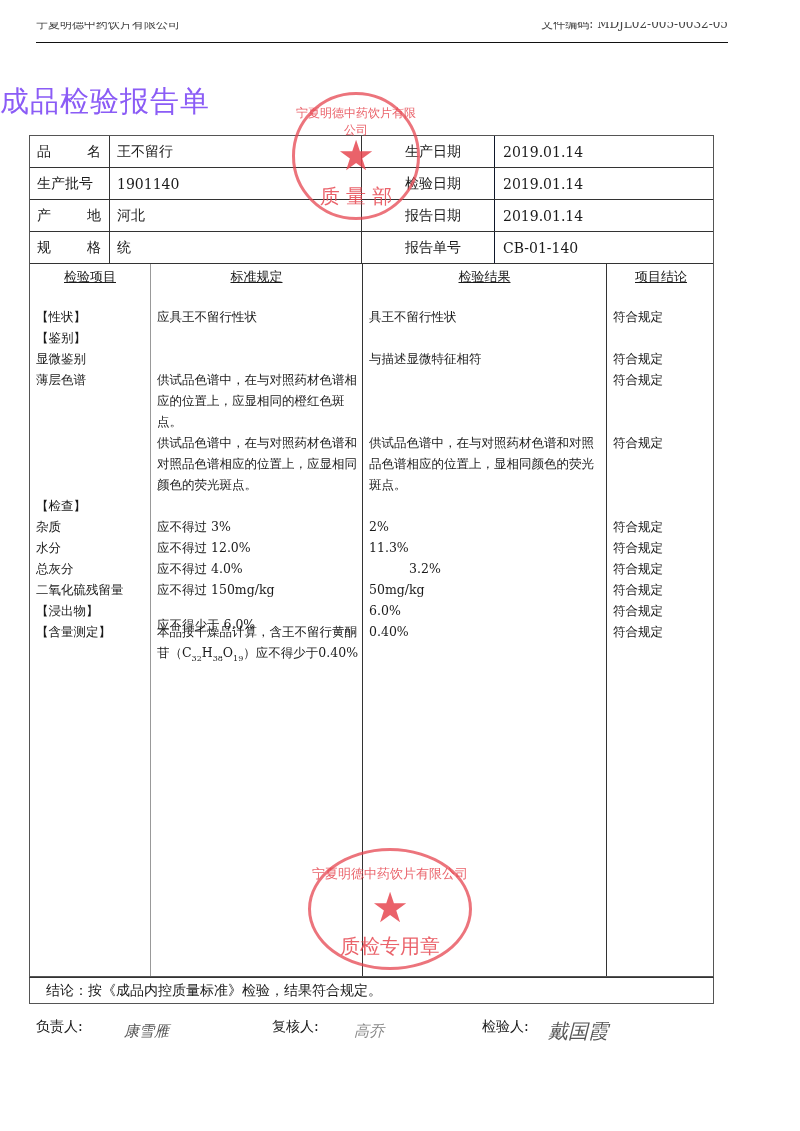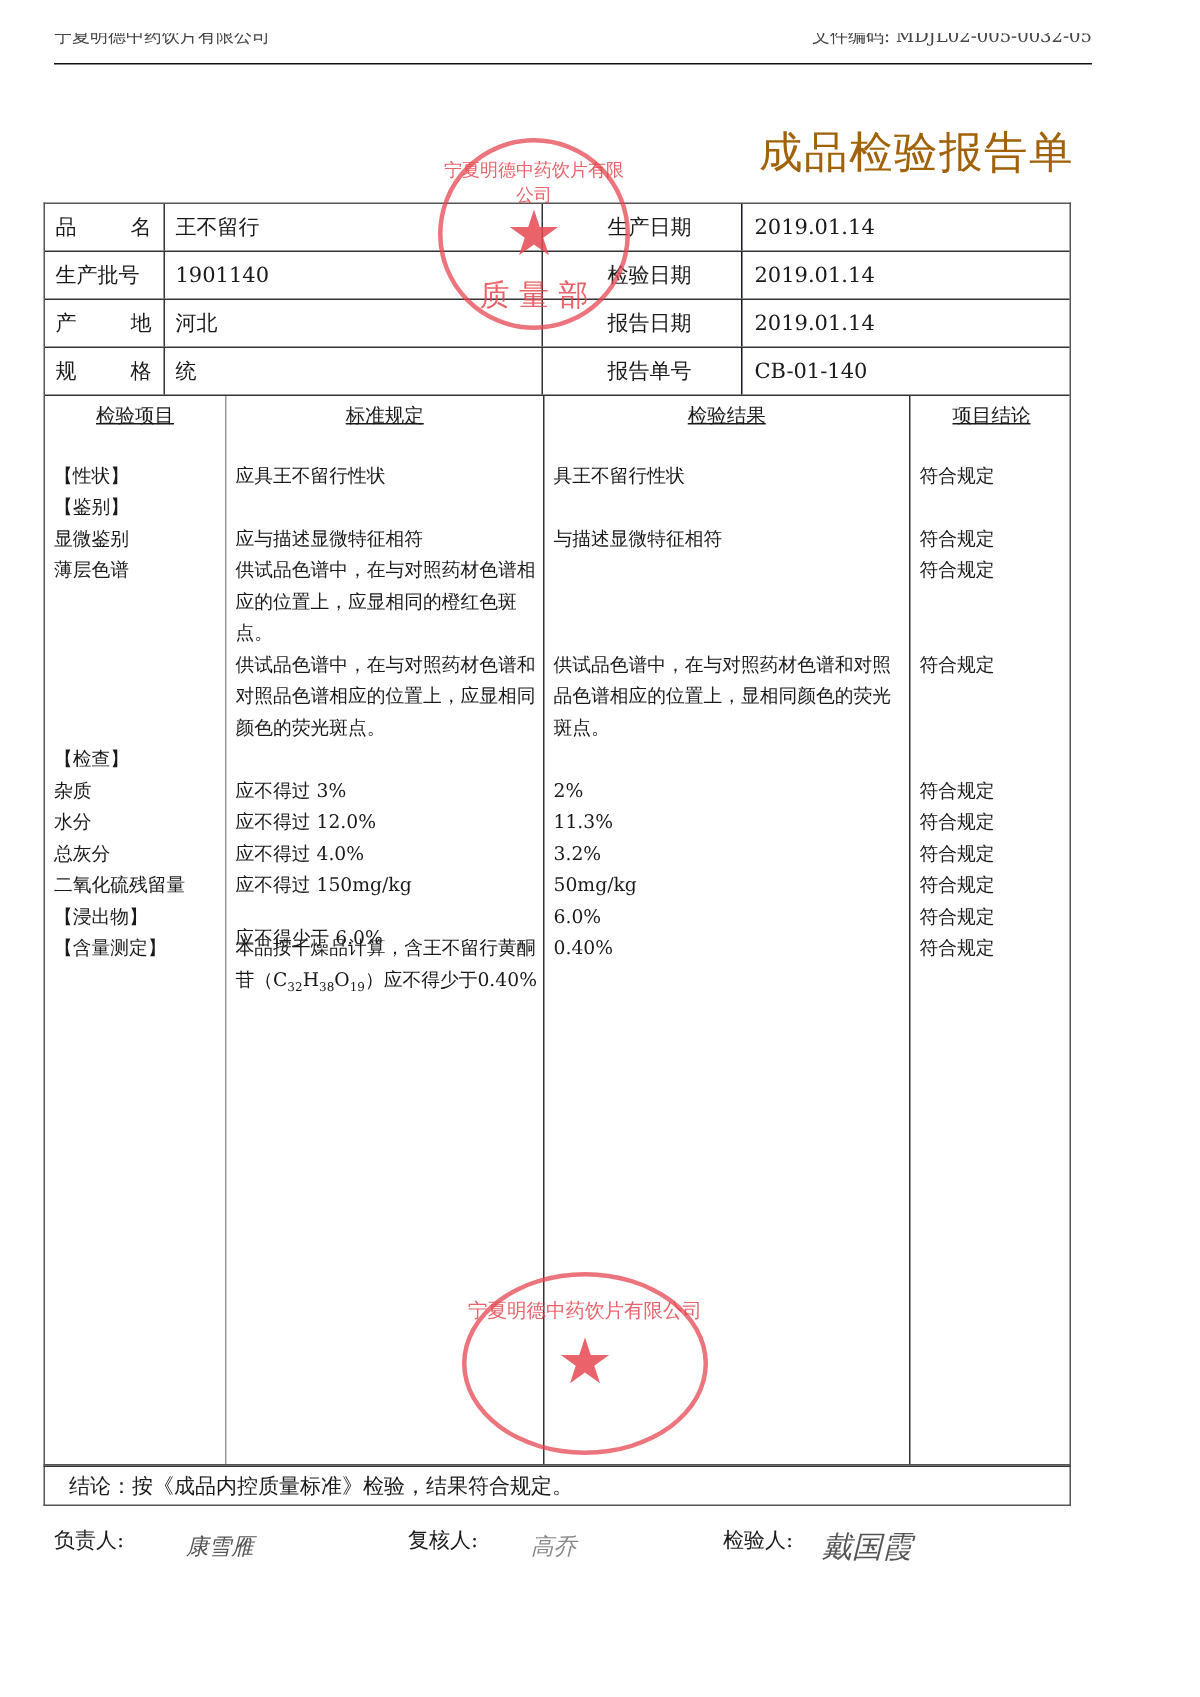--- a/index.html
+++ b/index.html
@@ -4,23 +4,23 @@
 <style>
   html, body { margin: 0; padding: 0; background: #ffffff; }
   body { width: 800px; height: 1131px; position: relative; overflow: hidden;
          font-family: "DejaVu Serif", "Liberation Serif", serif; color: #1a1a1a; }
 
   .page-header { position: absolute; top: 22px; left: 36px; width: 692px; height: 20px;
                  border-bottom: 1.5px solid #111; font-size: 12px; color: #444; overflow: hidden; }
   .page-header .left { position: absolute; left: 0; top: -6px; }
   .page-header .right { position: absolute; right: 0; top: -6px; }
 
-  .title { position: absolute; top: 82px; left: 0; width: 716px; text-align: right;
+  .title { position: absolute; top: 82px; left: 0; width: 716px; text-align: left;
            font-family: "DejaVu Sans", "Liberation Sans", sans-serif;
-           font-size: 29px; letter-spacing: 1px; color: #a16207; }
+           font-size: 29px; letter-spacing: 1px; color: #8b5cf6; }
 
   
   .info { position: absolute; top: 135px; left: 29px; width: 685px; border: 1px solid #555;
           border-bottom: none; box-sizing: border-box; }
   .info-row { display: flex; height: 32px; border-bottom: 1px solid #333; box-sizing: border-box; }
   .info-row .c { box-sizing: border-box; font-size: 14px; display: flex; align-items: center; padding-left: 7px; }
   .info-row .c1 { width: 80px; border-right: 1px solid #333; justify-content: space-between; padding-right: 8px; }
   .info-row .c2 { width: 252px; border-right: 1px solid #333; }
   .info-row .c3 { width: 97px; border-right: 6px solid #0f172a; border-right-width: 1.5px; margin-left: 36px; }
   .info-row .c4 { flex: 1; padding-left: 8px; }
@@ -118,36 +118,35 @@
   <div class="cell-text items" style="top:105px;">薄层色谱</div>
   <div class="cell-text items" style="top:231px;">【检查】</div>
   <div class="cell-text items" style="top:252px;">杂质</div>
   <div class="cell-text items" style="top:273px;">水分</div>
   <div class="cell-text items" style="top:294px;">总灰分</div>
   <div class="cell-text items" style="top:315px;">二氧化硫残留量</div>
   <div class="cell-text items" style="top:336px;">【浸出物】</div>
   <div class="cell-text items" style="top:357px;">【含量测定】</div>
 
   <div class="cell-text std" style="top:42px;">应具王不留行性状</div>
-  <div class="cell-text std" style="top:84px;">应与描述显微特征相符</div>
   <div class="cell-text std" style="top:105px;">供试品色谱中，在与对照药材色谱相应的位置上，应显相同的橙红色斑点。</div>
   <div class="cell-text std" style="top:168px;">供试品色谱中，在与对照药材色谱和对照品色谱相应的位置上，应显相同颜色的荧光斑点。</div>
   <div class="cell-text std" style="top:252px;">应不得过 3%</div>
   <div class="cell-text std" style="top:273px;">应不得过 12.0%</div>
   <div class="cell-text std" style="top:294px;">应不得过 4.0%</div>
   <div class="cell-text std" style="top:315px;">应不得过 150mg/kg</div>
   <div class="cell-text std" style="top:350px;">应不得少于 6.0%</div>
   <div class="cell-text std" style="top:357px;">本品按干燥品计算，含王不留行黄酮苷（C<sub style="font-size:8px">32</sub>H<sub style="font-size:8px">38</sub>O<sub style="font-size:8px">19</sub>）应不得少于0.40%</div>
 
   <div class="cell-text res" style="top:42px;">具王不留行性状</div>
   <div class="cell-text res" style="top:84px;">与描述显微特征相符</div>
   <div class="cell-text res" style="top:168px;">供试品色谱中，在与对照药材色谱和对照品色谱相应的位置上，显相同颜色的荧光斑点。</div>
   <div class="cell-text res" style="top:252px;">2%</div>
   <div class="cell-text res" style="top:273px;">11.3%</div>
-  <div class="cell-text res" style="top:294px;">3.2%</div>
+  <div class="cell-text res" style="top:294px;margin-left:40px;">3.2%</div>
   <div class="cell-text res" style="top:315px;">50mg/kg</div>
   <div class="cell-text res" style="top:336px;">6.0%</div>
   <div class="cell-text res" style="top:357px;">0.40%</div>
 
   <div class="cell-text con" style="top:42px;">符合规定</div>
   <div class="cell-text con" style="top:84px;">符合规定</div>
   <div class="cell-text con" style="top:105px;">符合规定</div>
   <div class="cell-text con" style="top:168px;">符合规定</div>
   <div class="cell-text con" style="top:252px;">符合规定</div>
   <div class="cell-text con" style="top:273px;">符合规定</div>
@@ -170,13 +169,14 @@
 
 <div class="stamp" style="left:292px;top:92px;width:128px;height:128px;">
   <div class="arc" style="top:10px;font-size:12px;">宁夏明德中药饮片有限公司</div>
   <div class="star" style="top:40px;">★</div>
   <div class="bottom" style="top:88px;">质 量 部</div>
 </div>
 
 <div class="stamp" style="left:308px;top:848px;width:164px;height:122px;">
   <div class="arc" style="top:14px;font-size:13px;">宁夏明德中药饮片有限公司</div>
   <div class="star" style="top:36px;">★</div>
+  <div class="bottom" style="top:82px;">质检专用章</div>
 </div>
 
 </body></html>

